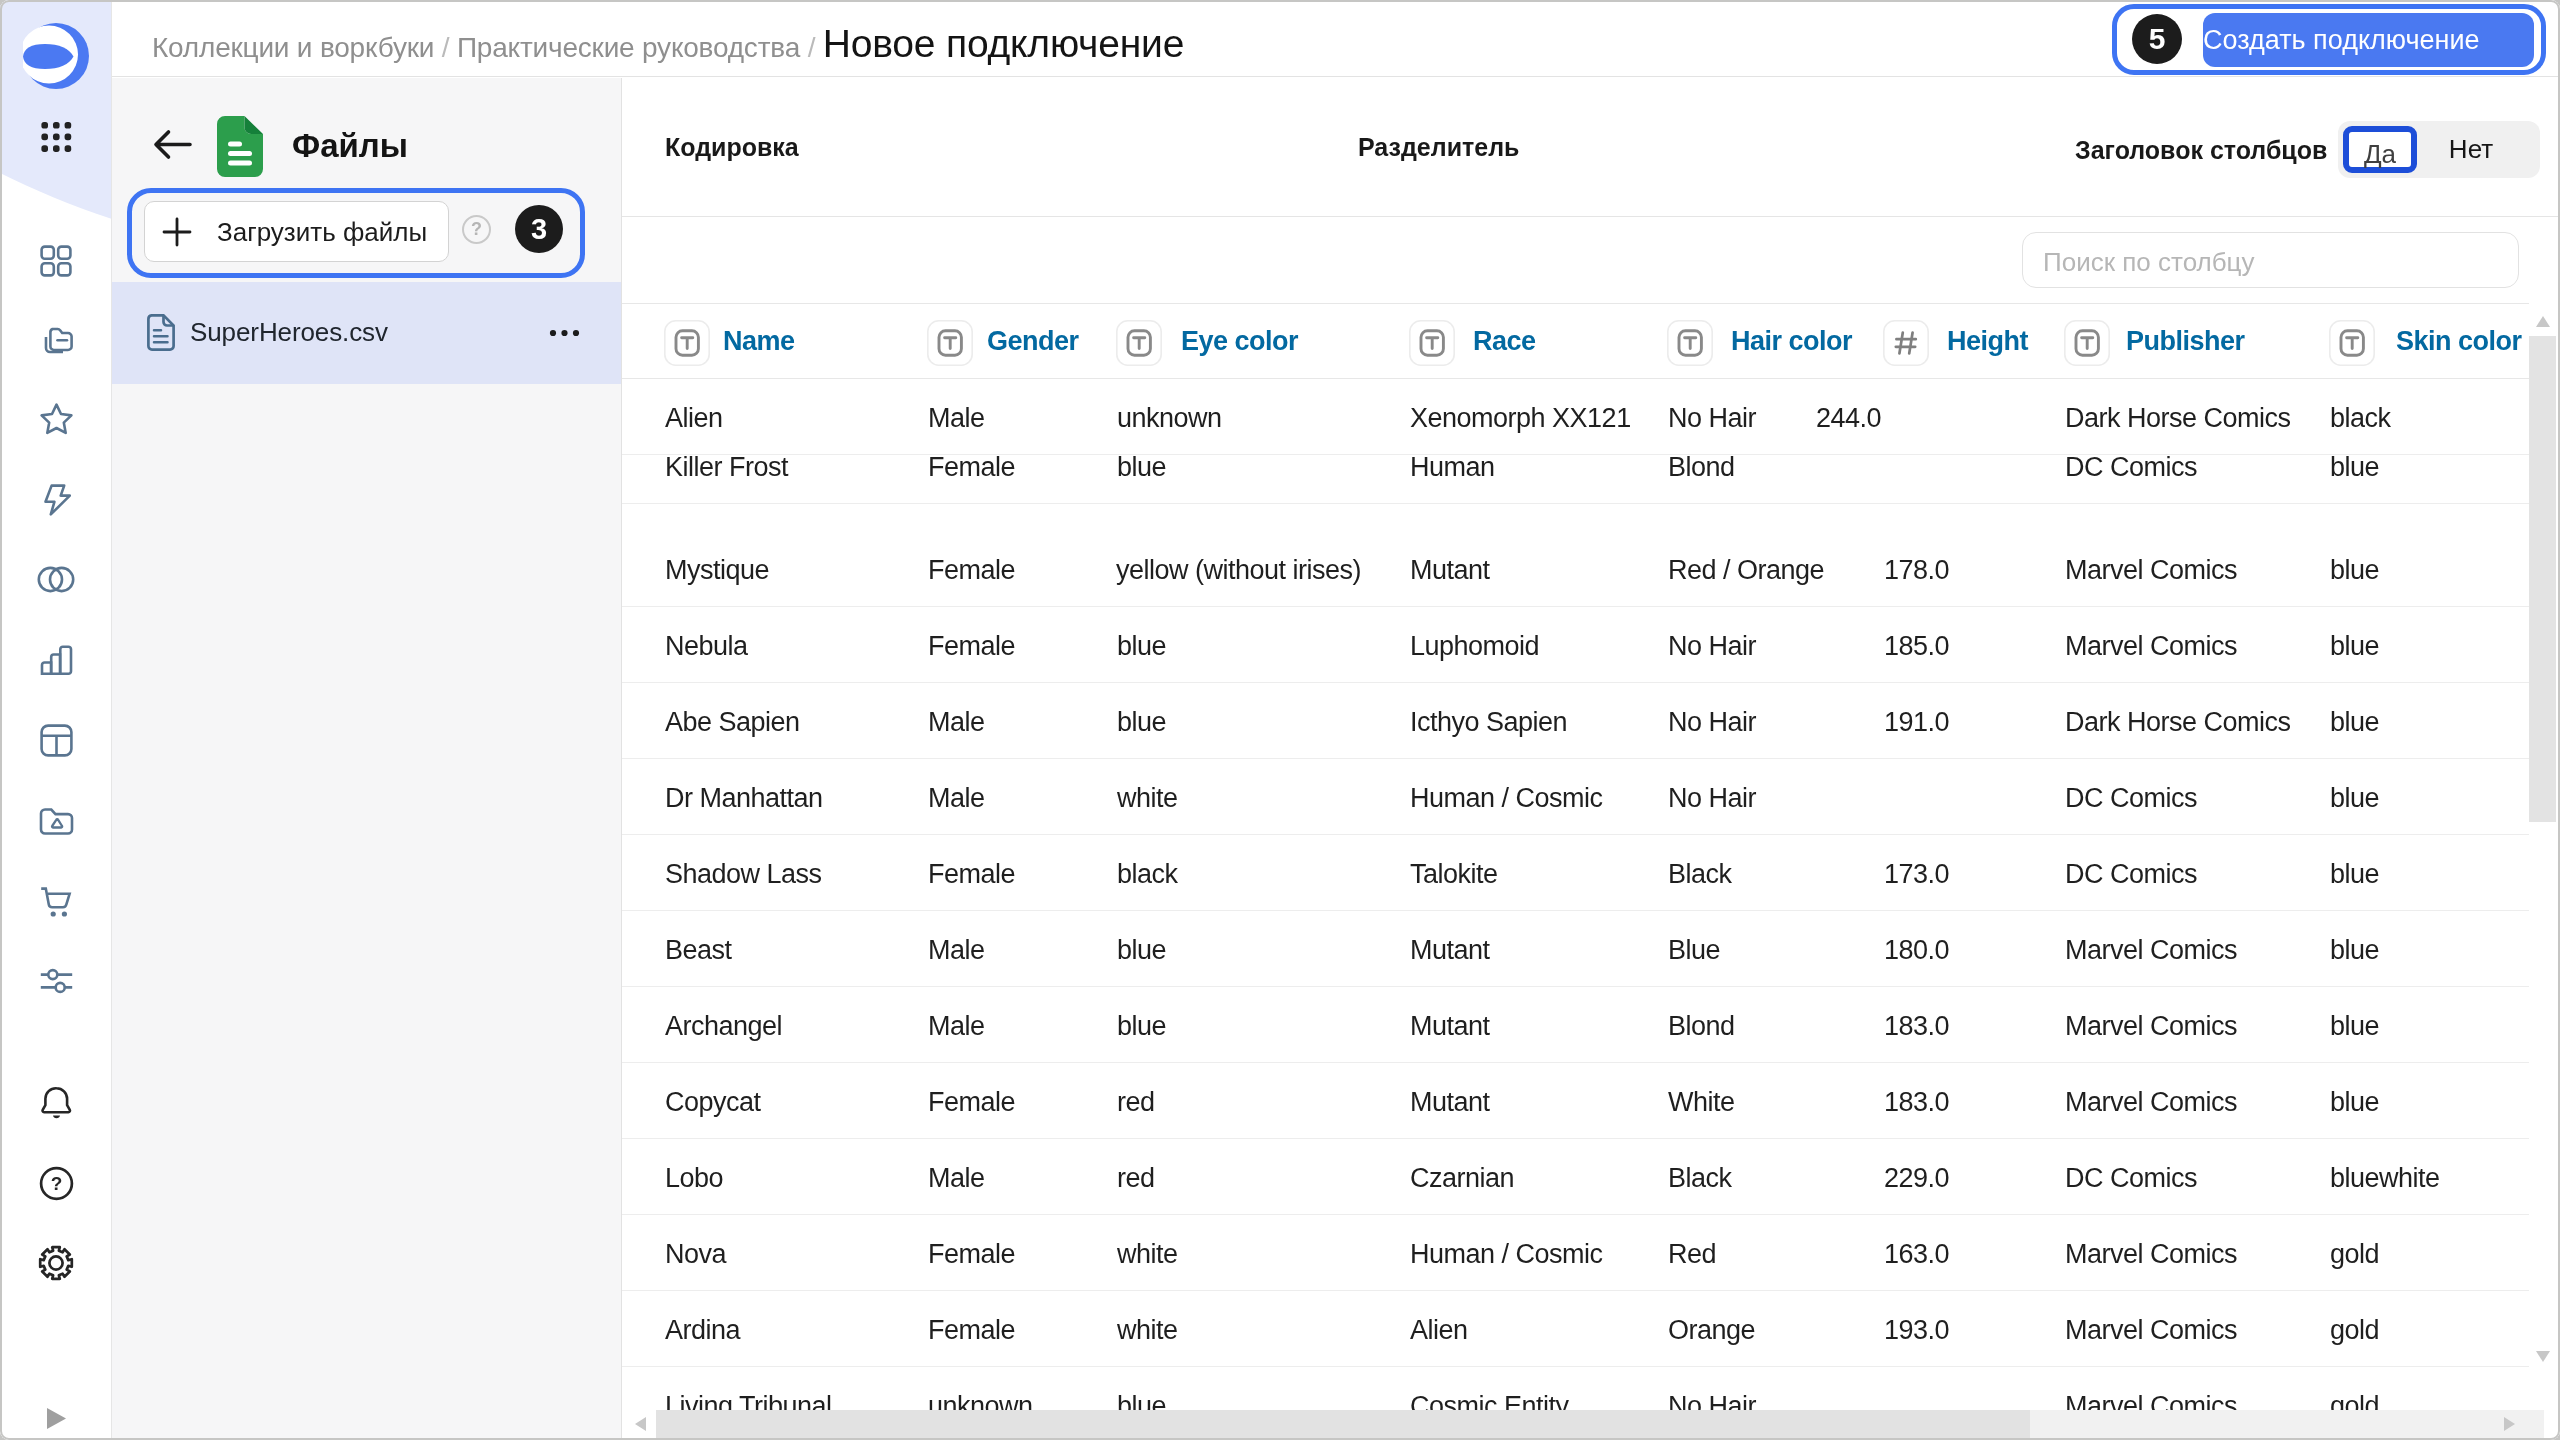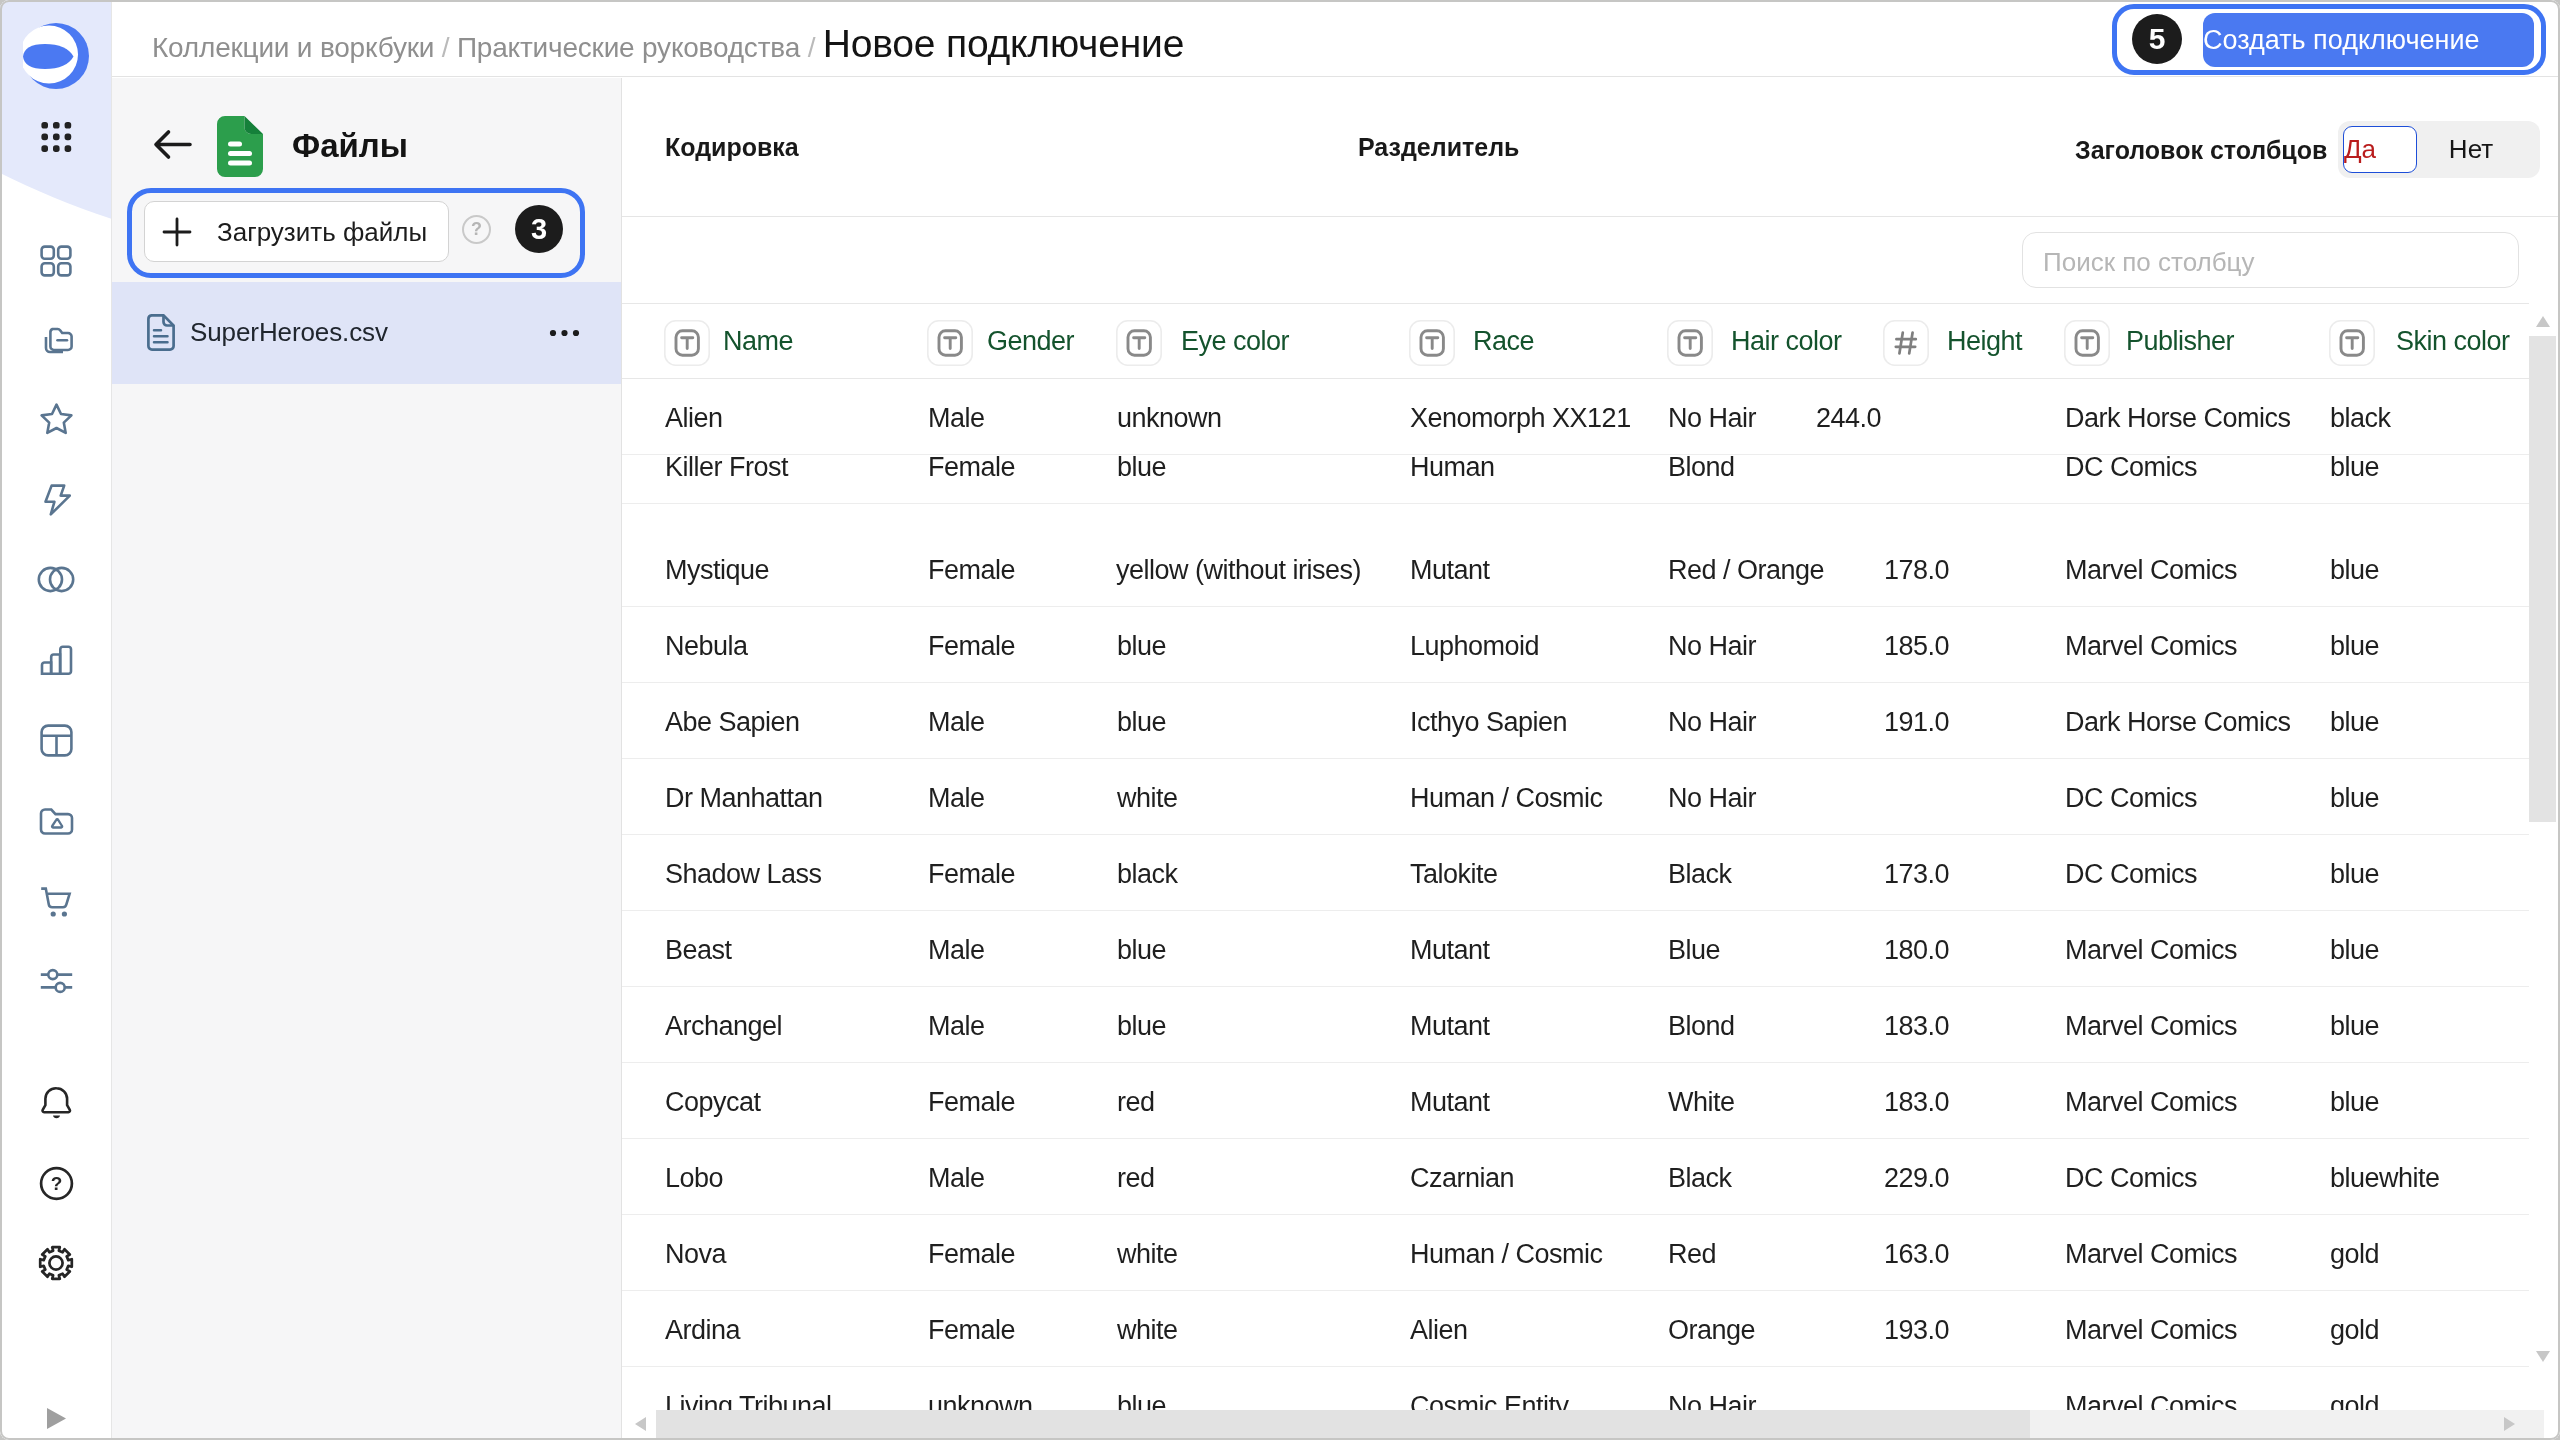--- a/index.html
+++ b/index.html
@@ -1,20 +1,20 @@
 <!DOCTYPE html>
 <html><head><meta charset="utf-8">
 <style>
 * {margin:0;padding:0;box-sizing:border-box}
 html,body {width:2560px;height:1440px;font-family:"Liberation Sans",sans-serif;background:#c6c6c4;position:relative;overflow:hidden}
 .abs {position:absolute}
 .page {position:absolute;inset:0;border-radius:9px;overflow:hidden;background:#fff}
 .trow {position:absolute;left:622px;width:1907px;height:76px;border-bottom:1px solid #ededed;font-size:27px;letter-spacing:-0.5px;color:#1f1f1f}
 .trow span {top:50%;transform:translateY(-46%);white-space:nowrap}
-.hlabel {font-size:27px;font-weight:400;color:#14532d;white-space:nowrap;letter-spacing:-0.5px}
+.hlabel {font-size:27px;font-weight:700;color:#0369a1;white-space:nowrap;letter-spacing:-0.5px}
 .blabel {font-size:25px;font-weight:700;color:#191919;white-space:nowrap}
 .selbox {position:absolute;height:56px;background:#fff;border:1.5px solid #d6d6d6;border-radius:12px;font-size:28px;color:#252525;display:flex;align-items:center;padding-left:19px}
 .selbox svg {position:absolute;right:22px;top:22px}
 </style></head>
 <body>
 <div class="page">
 
 <div class="abs" style="left:0;top:0;width:111px;height:1440px;background:#fff"></div>
 <svg class="abs" style="left:0;top:0" width="112" height="222" viewBox="0 0 112 222">
       <path d="M0 0 H112 V219 C72 206 34 190 0 173 Z" fill="#e4e9fb"></path>
@@ -165,21 +165,21 @@
         <circle cx="4" cy="4" r="3.1"></circle>
         <circle cx="15.5" cy="4" r="3.1"></circle>
         <circle cx="27" cy="4" r="3.1"></circle>
       </g>
     </svg>
 
 <div class="abs blabel" style="left:665px;top:133px">Кодировка</div>
 <div class="abs blabel" style="left:1358px;top:133px">Разделитель</div>
 <div class="abs blabel" style="left:2075px;top:136px">Заголовок столбцов</div>
 <div class="abs" style="left:2338px;top:121px;width:202px;height:57px;background:#f0f0f0;border-radius:12px"></div>
-<div class="abs" style="left:2343px;top:126px;width:74px;height:47px;background:#fff;border:1px solid #1d4ed8;border-radius:9px;font-size:26px;color:#b91c1c;line-height:45px">Да</div>
+<div class="abs" style="left:2343px;top:126px;width:74px;height:47px;background:#fff;border:6px solid #1d4ed8;border-radius:9px;font-size:26px;color:#404040;text-align:center;line-height:45px">Да</div>
 <div class="abs" style="left:2434px;top:134px;width:74px;font-size:26px;color:#161616;text-align:center">Нет</div>
 
 <div class="abs" style="left:622px;top:216px;width:1938px;height:1px;background:#e5e5e5"></div>
 
 <div class="abs" style="left:2022px;top:232px;width:497px;height:56px;border:1.5px solid #e2e2e2;border-radius:14px"></div>
 <div class="abs" style="left:2043px;top:247px;font-size:26px;color:#b6b6b6">Поиск по столбцу</div>
 
 <div class="abs" style="left:622px;top:303px;width:1907px;height:1px;background:#e7e7e7"></div>
 <div class="abs" style="left:622px;top:378px;width:1907px;height:1px;background:#e7e7e7"></div>
 <svg class="abs" style="left:664px;top:320px" width="46" height="46" viewBox="0 0 46 46">

